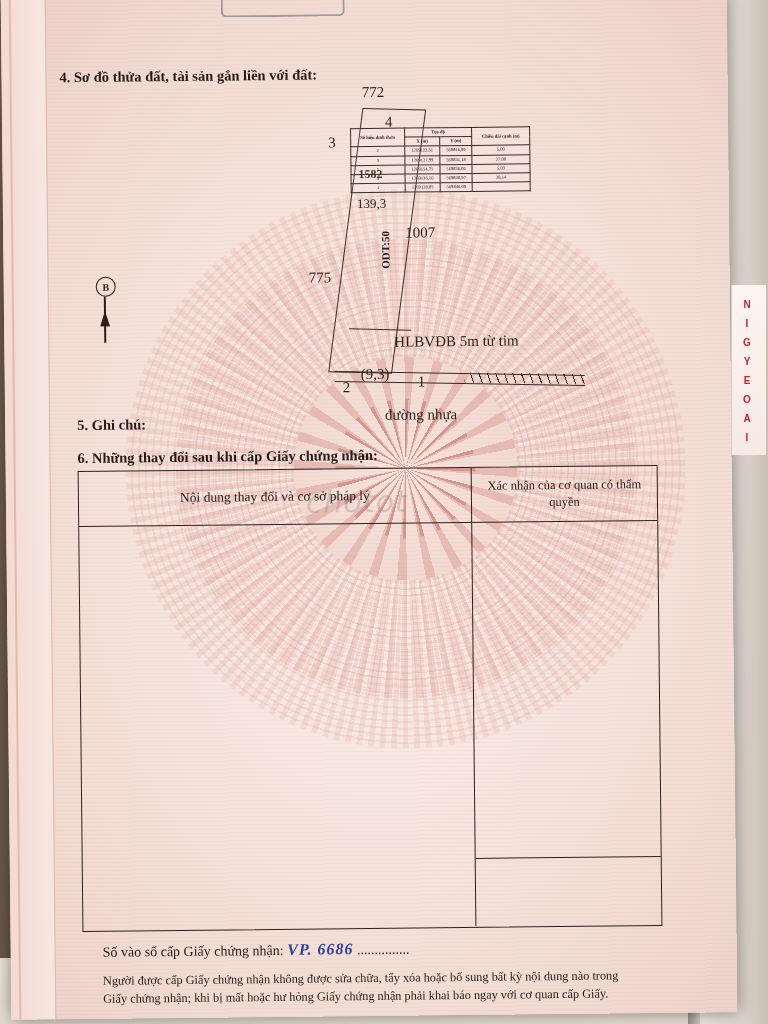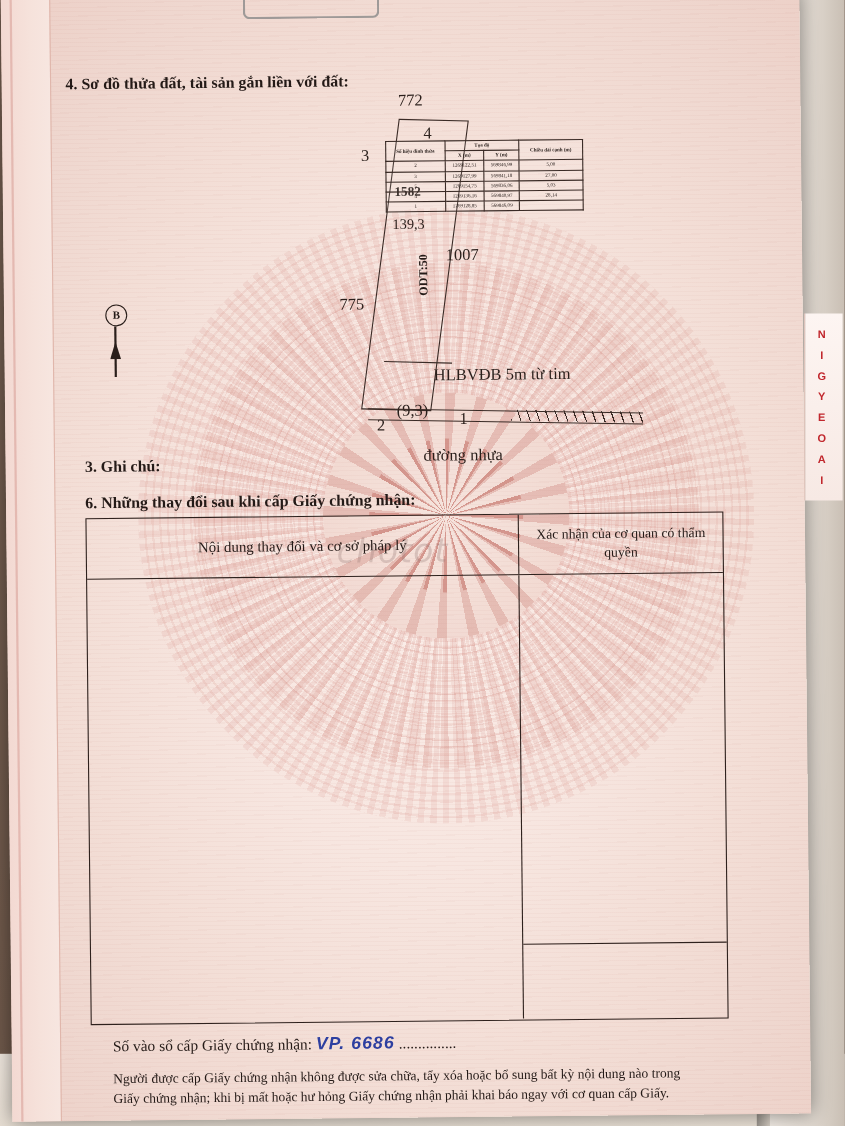--- a/index.html
+++ b/index.html
@@ -156,21 +156,21 @@
   .tbl6 .hdr{height:54px;border-bottom:1.3px solid #2e211d;display:flex;}
   .tbl6 .c1{width:392px;border-right:1.3px solid #2e211d;display:flex;align-items:center;justify-content:center;text-align:center;font-size:13.5px;}
   .tbl6 .c2{flex:1;display:flex;align-items:center;justify-content:center;text-align:center;font-size:12.5px;line-height:1.35;}
   .tbl6 .body{height:403px;display:flex;}
   .tbl6 .b1{width:392px;border-right:1.3px solid #2e211d;}
   .tbl6 .b2{flex:1;}
   .tbl6 .b2 .split{height:335px;border-bottom:1.3px solid #2e211d;}
 
   .sovao{position:absolute;left:92px;top:946px;font-size:14px;}
   .handwrite{
-    font-family:Liberation Sans, sans-serif;
+    font-family:Liberation Serif, serif;
     color:#2d3fa0;font-style:italic;font-weight:bold;font-size:16px;
     letter-spacing:1px;
   }
   .footnote{position:absolute;left:92px;top:975px;width:592px;font-size:12.3px;line-height:1.5;}
 
   
   .rednote{
     position:absolute;right:6px;top:295px;width:30px;
     font-family:"Liberation Sans",sans-serif;font-size:10px;color:#c1272d;
     line-height:1.9;text-align:center;font-weight:bold;
@@ -278,21 +278,21 @@
       </tr>
       <tr>
         <td>1</td>
         <td>1269128,85</td>
         <td>569846,09</td>
         <td></td>
       </tr>
     </tbody>
       </table>
 
-    <div class="h-line" id="sec5">3. Ghi chú:</div>
+    <div class="h-line" id="sec5">5. Ghi chú:</div>
     <div class="h-line" id="sec6">6. Những thay đổi sau khi cấp Giấy chứng nhận:</div>
 
     <div class="tbl6">
       <div class="hdr">
         <div class="c1">Nội dung thay đổi và cơ sở pháp lý</div>
         <div class="c2">Xác nhận của cơ quan có thẩm quyền</div>
       </div>
       <div class="body">
         <div class="b1"></div>
         <div class="b2">

